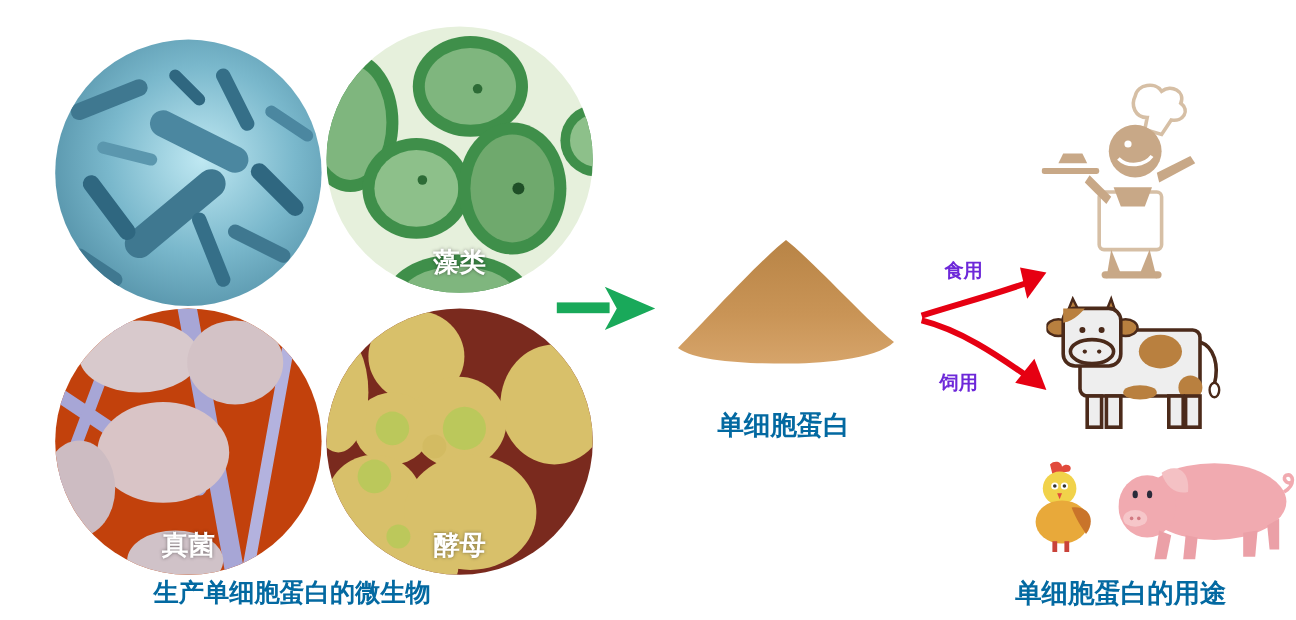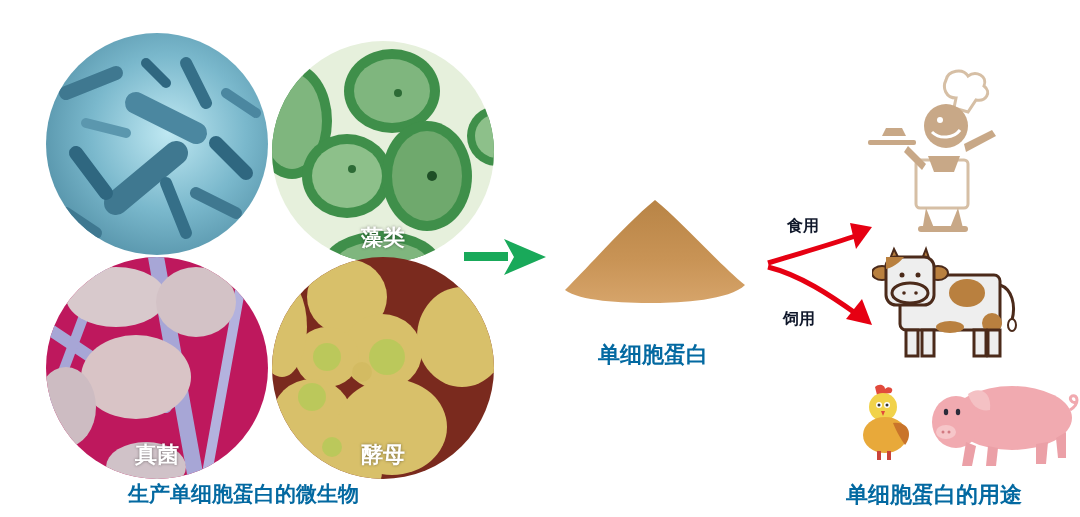--- a/index.html
+++ b/index.html
@@ -5,21 +5,21 @@
   html, body { margin:0; padding:0; background:#ffffff; }
   body { width:1080px; height:517px; position:relative; overflow:hidden;
          font-family:"DejaVu Sans", "Liberation Sans", sans-serif; }
   .abs { position:absolute; }
   .circle { position:absolute; border-radius:50%; overflow:hidden; }
   .circle svg { position:absolute; left:0; top:0; }
   .circle-label { position:absolute; left:0; right:0; text-align:center;
                   color:#ffffff; font-weight:bold; font-size:22px;
                   text-shadow:0 0 3px rgba(0,0,0,0.45); }
   .caption { position:absolute; font-weight:bold; color:#0369a1; white-space:nowrap; }
-  .arrow-label { position:absolute; font-weight:bold; font-size:16px; color:#0f172a; }
+  .arrow-label { position:absolute; font-weight:bold; font-size:16px; color:#6d28d9; }
 </style>
 </head>
 <body>
 
 <div>
 
   <div class="circle" style="left:46px; top:33px; width:222px; height:222px; background:radial-gradient(circle at 55% 45%, #bfe8f2 0%, #7ab8cc 45%, #3d7a92 100%);">
     <svg width="222" height="222">
       <g stroke-linecap="round" fill="none">
         <line x1="20" y1="60" x2="70" y2="40" stroke="#3f7890" stroke-width="14"></line>
@@ -31,21 +31,21 @@
         <line x1="150" y1="160" x2="190" y2="180" stroke="#3f7890" stroke-width="12"></line>
         <line x1="40" y1="90" x2="80" y2="100" stroke="#5b97ae" stroke-width="10"></line>
         <line x1="120" y1="150" x2="140" y2="200" stroke="#356f88" stroke-width="12"></line>
         <line x1="180" y1="60" x2="210" y2="80" stroke="#4b87a0" stroke-width="10"></line>
         <line x1="100" y1="30" x2="120" y2="50" stroke="#2f6780" stroke-width="10"></line>
         <line x1="20" y1="180" x2="50" y2="200" stroke="#3f7890" stroke-width="12"></line>
       </g>
     </svg>
   </div>
 
-  <div class="circle" style="left:272px; top:41px; width:222px; height:222px; background:#e6f0dc;">
+  <div class="circle" style="left:272px; top:22px; width:222px; height:222px; background:#e6f0dc;">
     <svg width="222" height="222">
       <g>
         <ellipse cx="120" cy="50" rx="48" ry="42" fill="#3f8f4a"></ellipse>
         <ellipse cx="120" cy="50" rx="38" ry="32" fill="#7fb67e"></ellipse>
         <circle cx="126" cy="52" r="4" fill="#2d6b36"></circle>
         <ellipse cx="20" cy="80" rx="40" ry="58" fill="#3f8f4a"></ellipse>
         <ellipse cx="20" cy="80" rx="30" ry="48" fill="#7fb67e"></ellipse>
         <ellipse cx="75" cy="135" rx="45" ry="42" fill="#3f8f4a"></ellipse>
         <ellipse cx="75" cy="135" rx="35" ry="32" fill="#8dc08a"></ellipse>
         <circle cx="80" cy="128" r="4" fill="#2d6b36"></circle>
@@ -54,21 +54,21 @@
         <circle cx="160" cy="135" r="5" fill="#1f4f27"></circle>
         <ellipse cx="110" cy="225" rx="60" ry="35" fill="#3f8f4a"></ellipse>
         <ellipse cx="110" cy="225" rx="48" ry="25" fill="#7fb67e"></ellipse>
         <ellipse cx="225" cy="95" rx="30" ry="30" fill="#3f8f4a"></ellipse>
         <ellipse cx="225" cy="95" rx="22" ry="22" fill="#8dc08a"></ellipse>
       </g>
     </svg>
     <div class="circle-label" style="top:182px;">藻类</div>
   </div>
 
-  <div class="circle" style="left:46px; top:257px; width:222px; height:222px; background:#be185d;">
+  <div class="circle" style="left:46px; top:257px; width:222px; height:222px; background:#c2410c;">
     <svg width="222" height="222">
       <g stroke-linecap="round" fill="none">
         <line x1="110" y1="0" x2="150" y2="222" stroke="#a7a6d6" stroke-width="16"></line>
         <line x1="0" y1="70" x2="120" y2="150" stroke="#a7a6d6" stroke-width="12"></line>
         <line x1="200" y1="0" x2="160" y2="222" stroke="#b3b2de" stroke-width="10"></line>
         <line x1="60" y1="0" x2="0" y2="160" stroke="#a7a6d6" stroke-width="10"></line>
       </g>
       <ellipse cx="70" cy="40" rx="50" ry="30" fill="#d8c9cc"></ellipse>
       <ellipse cx="150" cy="45" rx="40" ry="35" fill="#d3c2c6"></ellipse>
       <ellipse cx="90" cy="120" rx="55" ry="42" fill="#d9c4c6"></ellipse>

